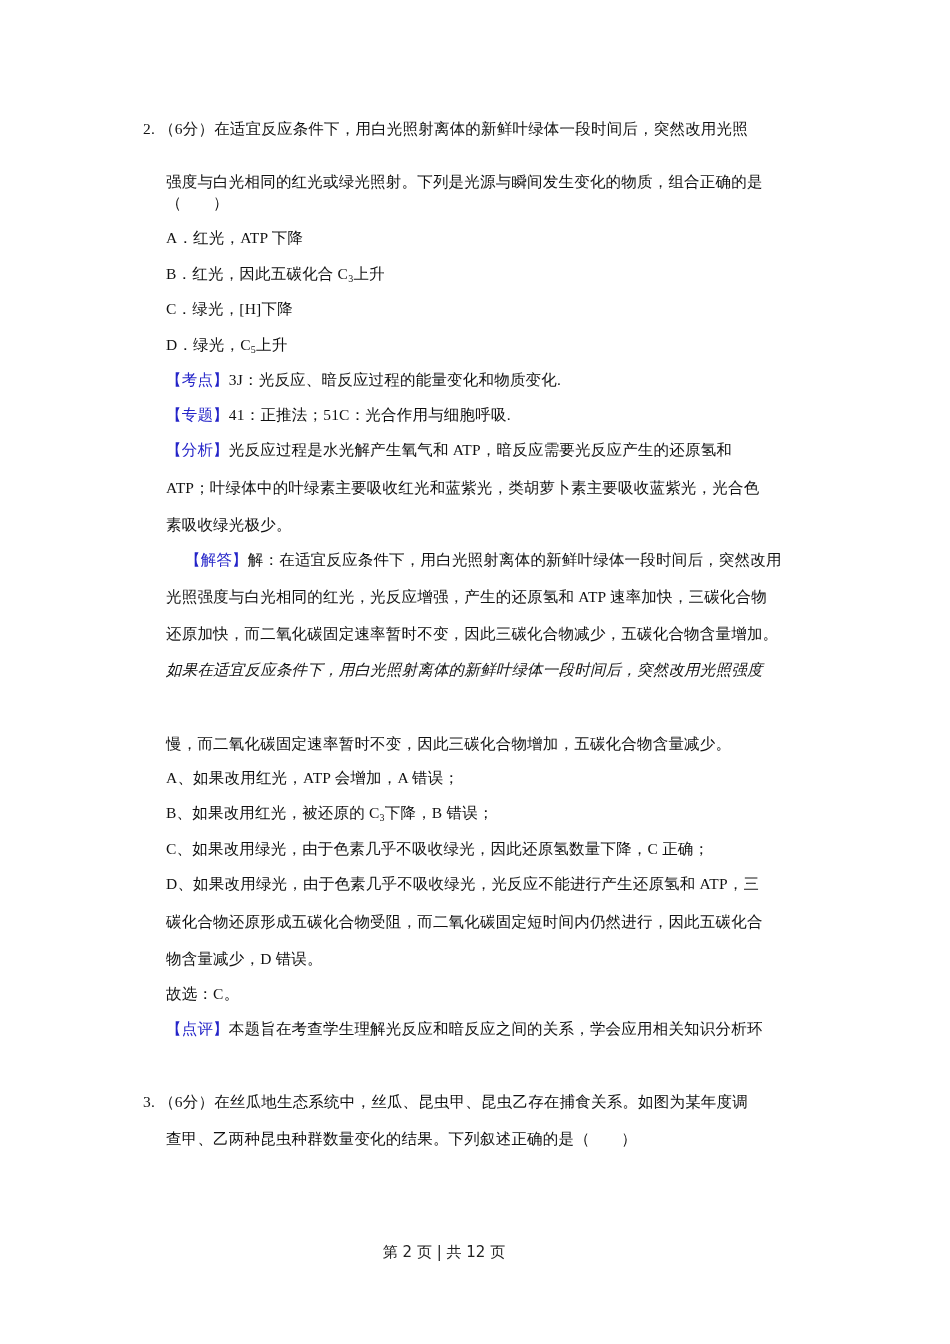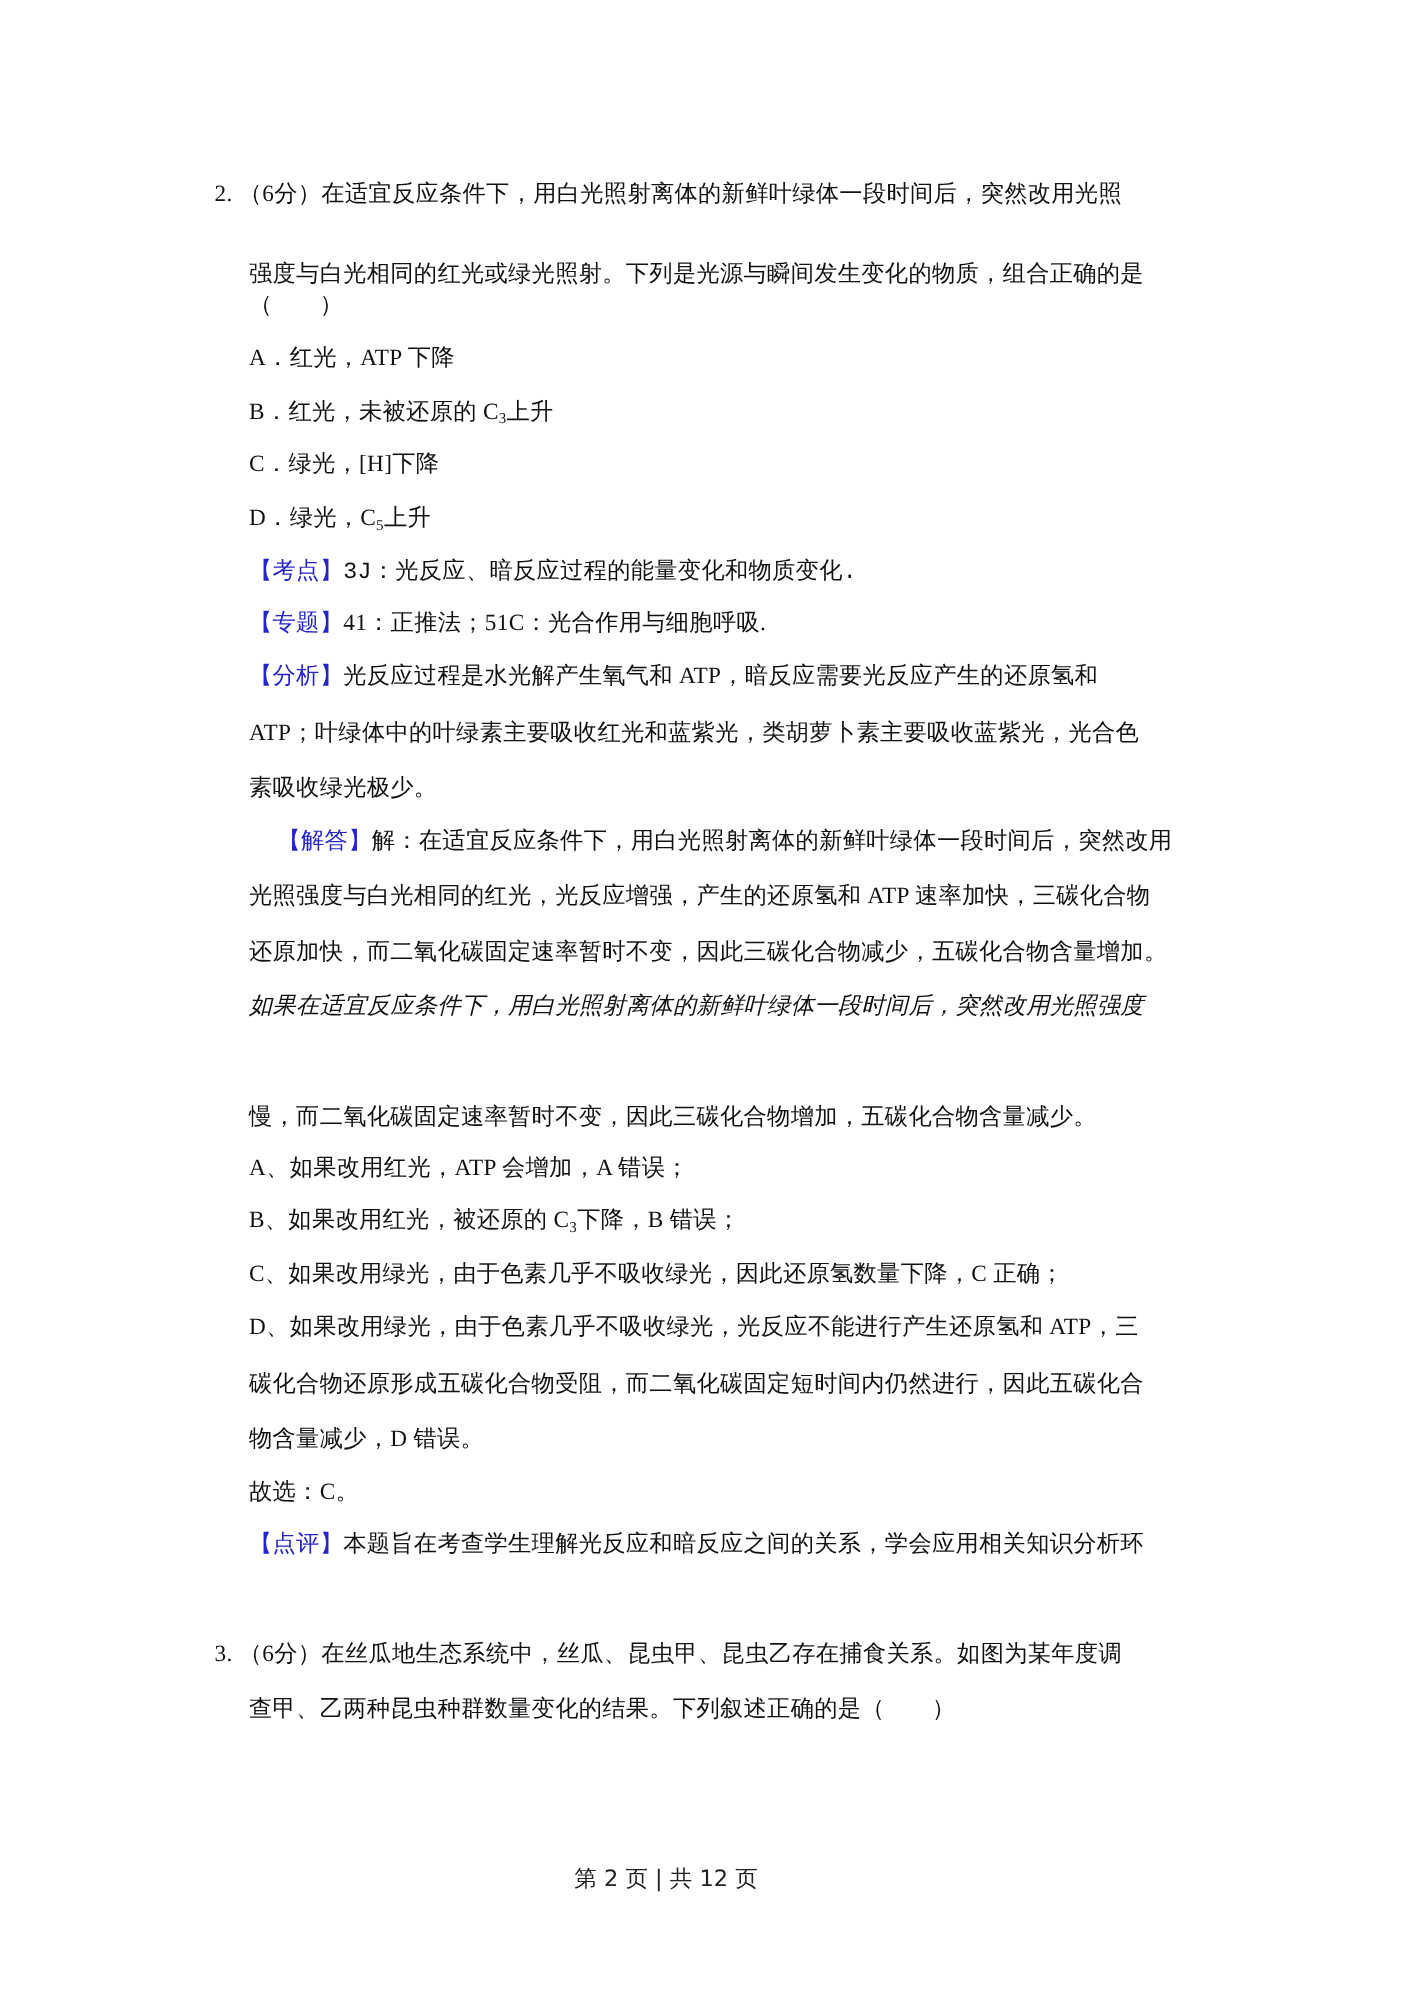--- a/index.html
+++ b/index.html
@@ -21,30 +21,30 @@
     <span>2.</span>
     <span>（6分）</span><span>在适宜反应条件下，用白光照射离体的新鲜叶绿体一段时间后，突然改用光照</span>
   </div>
   <div class="line" style="left:166px;top:172px;">强度与白光相同的红光或绿光照射。下列是光源与瞬间发生变化的物质，组合正确的是</div>
   <div class="line" style="left:166px;top:193px;">（　　）</div>
 
   <div class="line" style="left:166px;top:228px;">
     <span>A．</span><span>红光，ATP 下降</span>
   </div>
   <div class="line" style="left:166px;top:264px;">
-    <span>B．</span><span>红光，未被还原的 C</span><sub>3</sub><span>上升</span>
+    <span>B．</span><span>红光，因此五碳化合 C</span><sub>3</sub><span>上升</span>
   </div>
   <div class="line" style="left:166px;top:299px;">
     <span>C．</span><span>绿光，[H]下降</span>
   </div>
   <div class="line" style="left:166px;top:335px;">
     <span>D．</span><span>绿光，C</span><sub>5</sub><span>上升</span>
   </div>
 
-  <div class="line" style="left:166px;top:370px;font-family:Liberation Mono, monospace;">
+  <div class="line" style="left:166px;top:370px;">
     <span class="tag">【考点】</span><span>3J：光反应、暗反应过程的能量变化和物质变化.</span>
   </div>
   <div class="line" style="left:166px;top:405px;">
     <span class="tag">【专题】</span><span>41：正推法；51C：光合作用与细胞呼吸.</span>
   </div>
 
   <div class="line" style="left:166px;top:440px;">
     <span class="tag">【分析】</span><span>光反应过程是水光解产生氧气和 ATP，暗反应需要光反应产生的还原氢和</span>
   </div>
   <div class="line" style="left:166px;top:478px;">ATP；叶绿体中的叶绿素主要吸收红光和蓝紫光，类胡萝卜素主要吸收蓝紫光，光合色</div>

